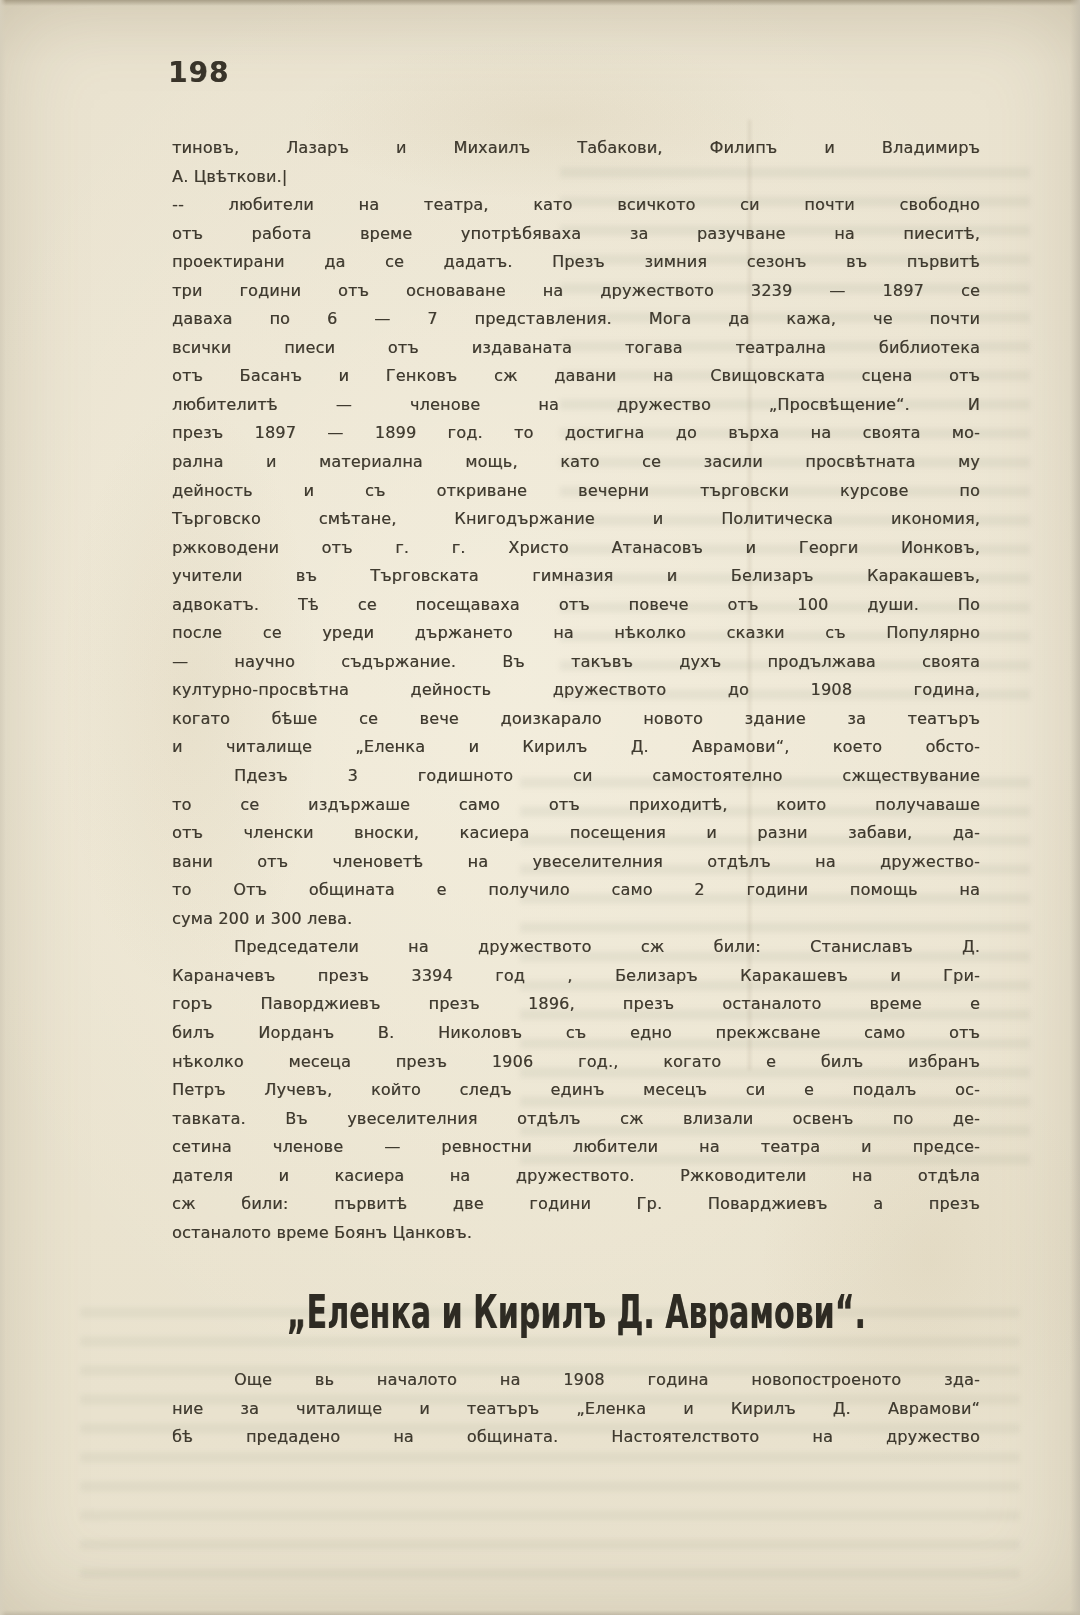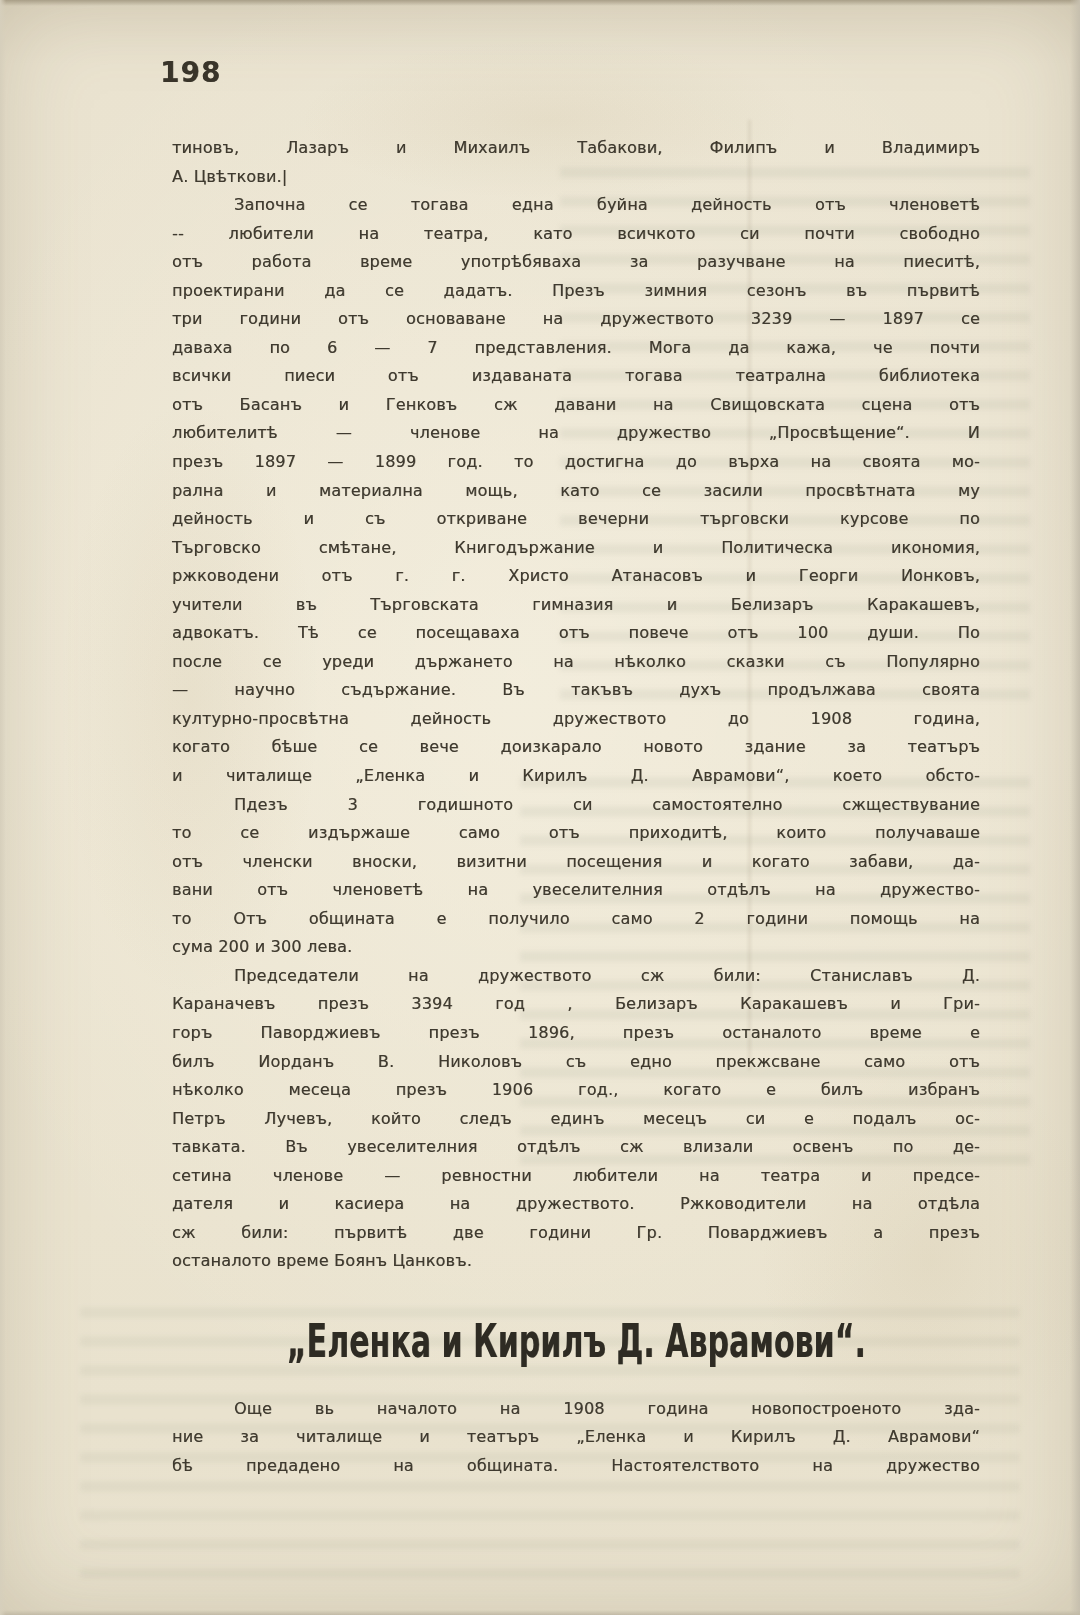--- a/index.html
+++ b/index.html
@@ -43,21 +43,21 @@
   .bleed.b3 { left:80px;  top:1290px; width:940px; height:290px; opacity:.85; }
   .stain {
     position:absolute; border-radius:50%;
     background:radial-gradient(closest-side, rgba(168,146,100,0.10), rgba(168,146,100,0));
   }
   .s1 { left:60px;  top:400px;  width:260px; height:600px; }
   .s2 { left:760px; top:1050px; width:340px; height:420px; }
   .s3 { left:300px; top:40px;   width:500px; height:160px; }
 
   .page-number {
-    position:absolute; left:160px; top:56px;
+    position:absolute; left:168px; top:56px;
     font-size:28px; font-weight:bold; letter-spacing:1px;
     color:#39342a;
     text-shadow:0.4px 0 0.4px rgba(57,52,42,0.55);
   }
 
   .text-block {
     position:absolute; left:172px; top:134px; width:808px;
     color:#3f3a2f;
     text-shadow:0.45px 0 0.5px rgba(63,58,47,0.55);
   }
@@ -110,21 +110,20 @@
   <div class="crease"></div>
 
   <div class="page-number">198</div>
 
   <div class="text-block">
       <div class="para">
         <div class="line">тиновъ, Лазаръ и Михаилъ Табакови, Филипъ и Владимиръ</div>
         <div class="line lastline">А. Цвѣткови.|</div>
       </div>
       <div class="para">
-        <div class="line indent">Започна се тогава една буйна дейность отъ членоветѣ</div>
         <div class="line">-- любители на театра, като всичкото си почти свободно</div>
         <div class="line">отъ работа време употрѣбяваха за разучване на пиеситѣ,</div>
         <div class="line">проектирани да се дадатъ. Презъ зимния сезонъ въ първитѣ</div>
         <div class="line">три години отъ основаване на дружеството 3239 — 1897 се</div>
         <div class="line">даваха по 6 — 7 представления. Мога да кажа, че почти</div>
         <div class="line">всички пиеси отъ издаваната тогава театрална библиотека</div>
         <div class="line">отъ Басанъ и Генковъ сж давани на Свищовската сцена отъ</div>
         <div class="line">любителитѣ — членове на дружество „Просвѣщение“. И</div>
         <div class="line">презъ 1897 — 1899 год. то достигна до върха на своята мо-</div>
         <div class="line">рална и материална мощь, като се засили просвѣтната му</div>
@@ -135,21 +134,21 @@
         <div class="line">адвокатъ. Тѣ се посещаваха отъ повече отъ 100 души. По</div>
         <div class="line">после се уреди държането на нѣколко сказки съ Популярно</div>
         <div class="line">— научно съдържание. Въ такъвъ духъ продължава своята</div>
         <div class="line">културно-просвѣтна дейность дружеството до 1908 година,</div>
         <div class="line">когато бѣше се вече доизкарало новото здание за театъръ</div>
         <div class="line">и читалище „Еленка и Кирилъ Д. Аврамови“, което обсто-</div>
       </div>
       <div class="para">
         <div class="line indent">Пдезъ 3 годишното си самостоятелно сжществувание</div>
         <div class="line">то се издържаше само отъ приходитѣ, които получаваше</div>
-        <div class="line">отъ членски вноски, визитни посещения и когато забави, да-</div>
+        <div class="line">отъ членски вноски, касиера посещения и разни забави, да-</div>
         <div class="line">вани отъ членоветѣ на увеселителния отдѣлъ на дружество-</div>
         <div class="line">то Отъ общината е получило само 2 години помощь на</div>
         <div class="line lastline">сума 200 и 300 лева.</div>
       </div>
       <div class="para">
         <div class="line indent">Председатели на дружеството сж били: Станиславъ Д.</div>
         <div class="line">Караначевъ презъ 3394 год , Белизаръ Каракашевъ и Гри-</div>
         <div class="line">горъ Паворджиевъ презъ 1896, презъ останалото време е</div>
         <div class="line">билъ Иорданъ В. Николовъ съ едно прекжсване само отъ</div>
         <div class="line">нѣколко месеца презъ 1906 год., когато е билъ избранъ</div>

